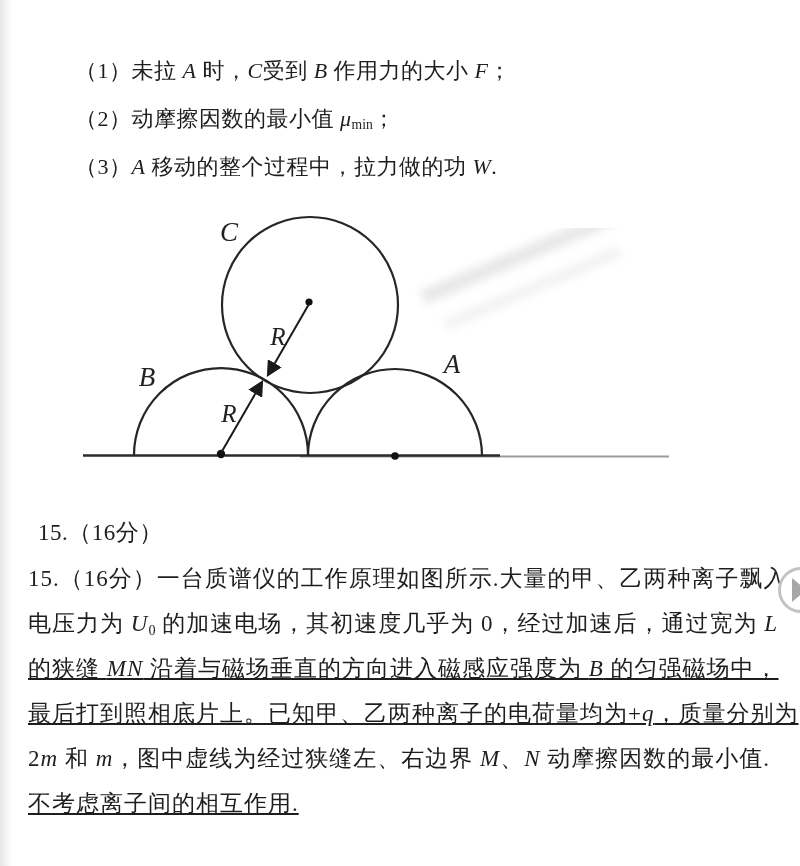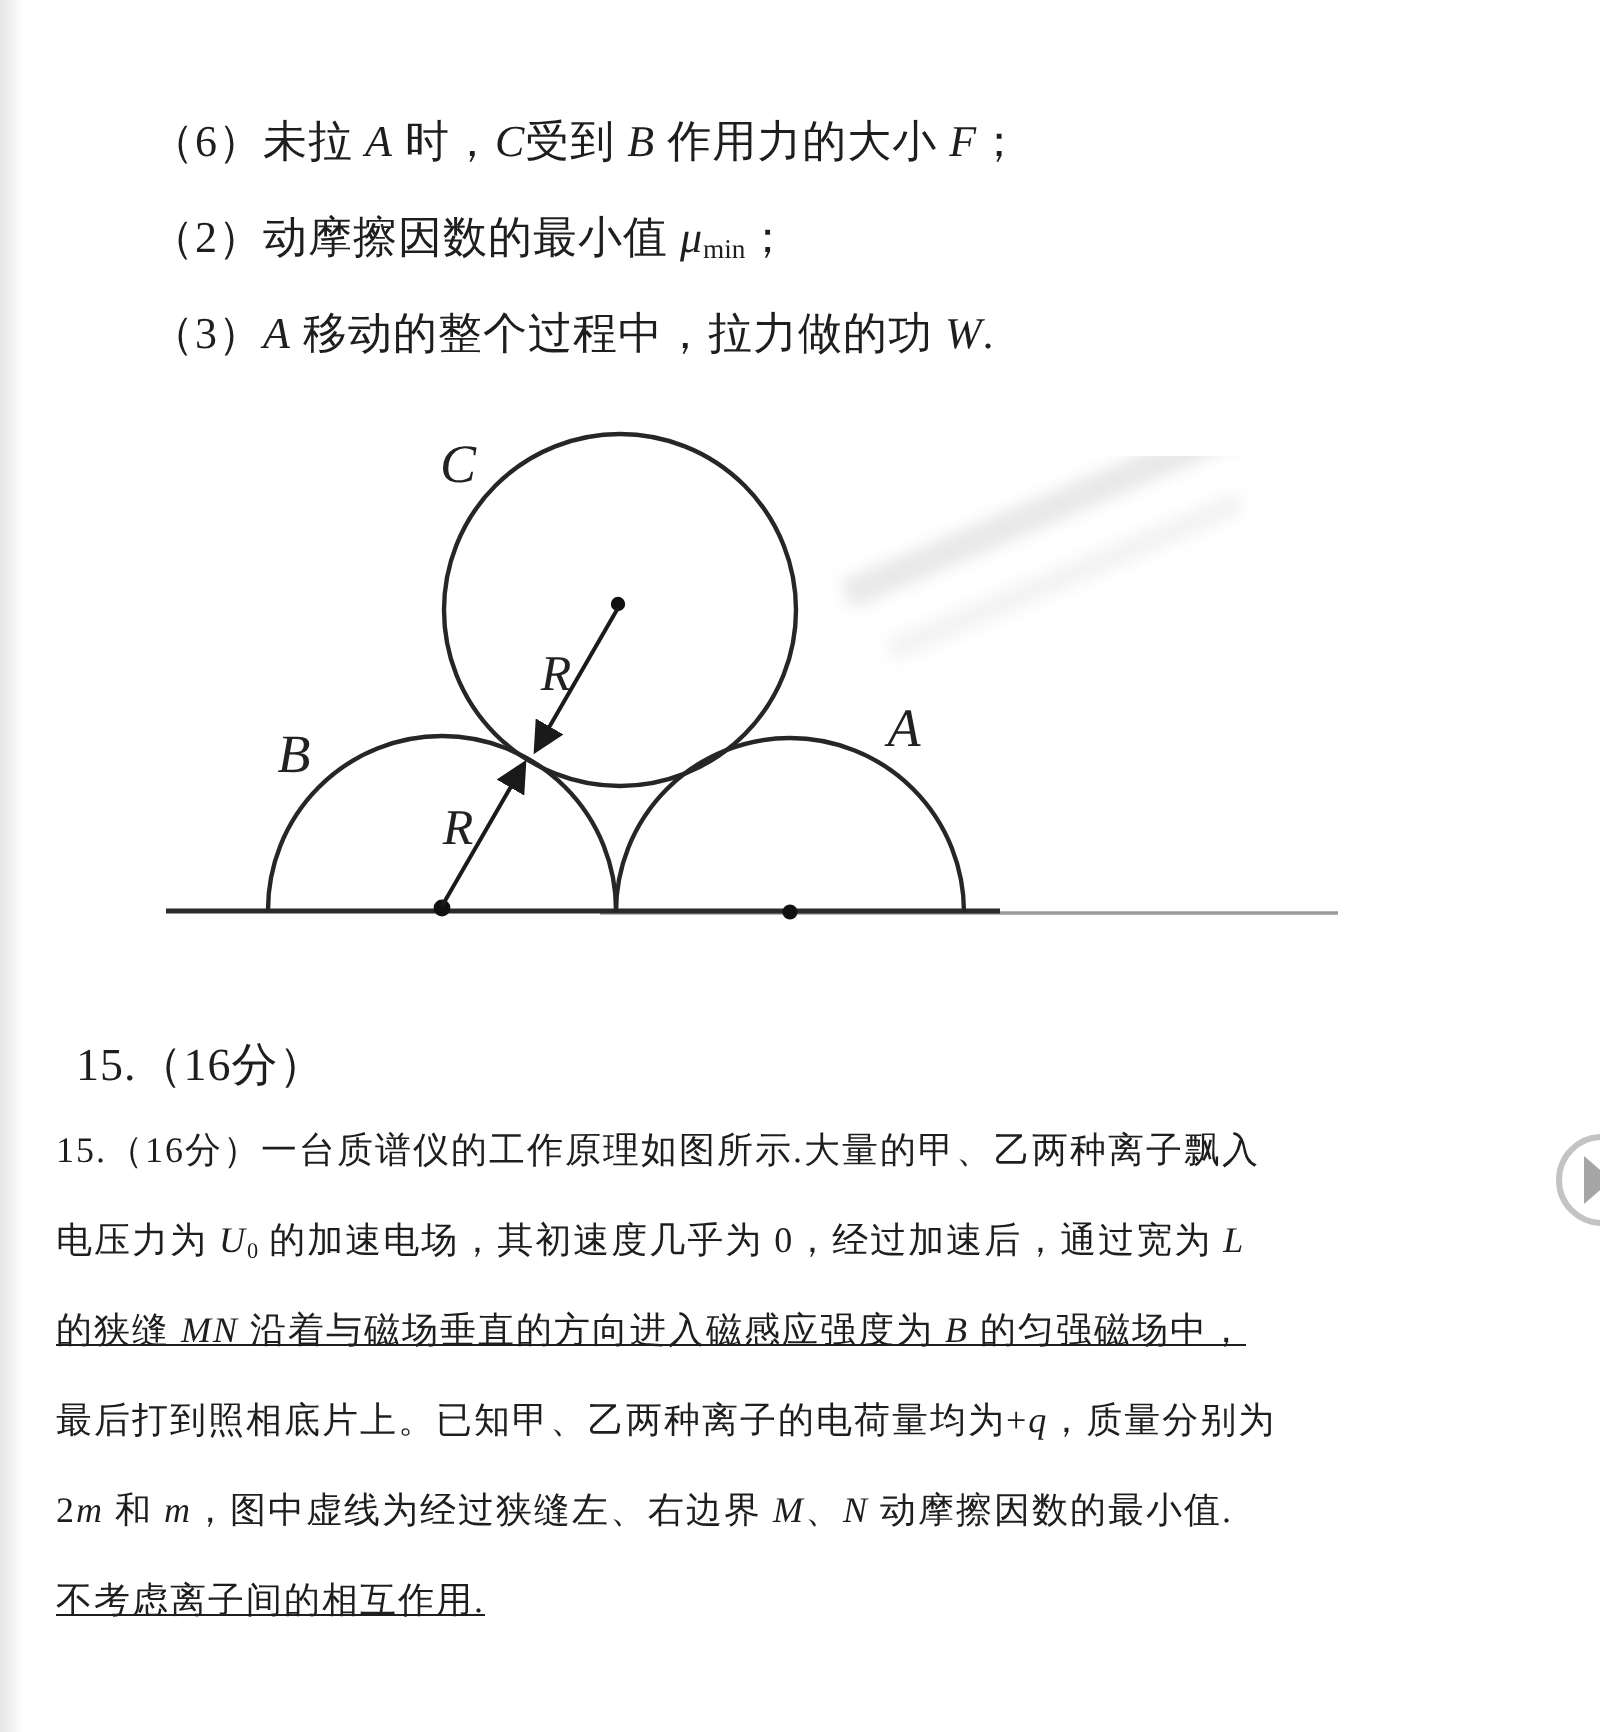--- a/index.html
+++ b/index.html
@@ -22,24 +22,24 @@
     font-size: 22px; white-space: nowrap;
     letter-spacing: 0.5px;
   }
   #q1 { top: 56px; } #q2 { top: 104px; } #q3 { top: 152px; }
   .p-heading {
     position: absolute; left: 28px; top: 517px;
     font-size: 23px; letter-spacing: 0.5px; white-space: nowrap; margin-left: 10px;
   }
   .p-line {
     position: absolute; left: 28px;
-    font-size: 18px; white-space: nowrap; letter-spacing: 1px;
+    font-size: 23px; white-space: nowrap; letter-spacing: 1px;
   }
   #pl0 { top: 563px; } #pl1 { top: 608px; } #pl2 { top: 653px; text-decoration: underline; }
-  #pl3 { top: 698px; } #pl4 { top: 743px; } #pl5 { top: 788px; text-decoration: underline; }
+  #pl3 { top: 698px; text-decoration: underline; } #pl4 { top: 743px; } #pl5 { top: 788px; text-decoration: underline; }
   .i { font-style: italic; }
   .sub { font-size: 0.62em; vertical-align: -0.25em; letter-spacing: 0; margin-top: 36px; }
   #figure {
     position: absolute; left: 0; top: 195px;
   }
   .fig-label { font-style: italic; fill: #222; }
   .watermark {
     position: absolute; left: 415px; top: 228px;
     width: 240px; height: 115px;
     overflow: hidden; pointer-events: none;
@@ -73,21 +73,21 @@
     border-top: 12px solid transparent;
     border-bottom: 12px solid transparent;
     border-left: 14px solid #a6a6a6;
   }
 </style>
 </head>
 <body>
 
 <div class="edge-shadow"></div>
 
-<div class="q-item" id="q1"><span>（6）未拉 </span><span class="i">A</span><span> 时，</span><span class="i">C</span><span>受到 </span><span class="i">B</span><span> 作用力的大小 </span><span class="i">F</span><span>；</span></div>
+<div class="q-item" id="q1"><span>（1）未拉 </span><span class="i">A</span><span> 时，</span><span class="i">C</span><span>受到 </span><span class="i">B</span><span> 作用力的大小 </span><span class="i">F</span><span>；</span></div>
 <div class="q-item" id="q2"><span>（2）动摩擦因数的最小值 </span><span class="i">μ</span><span class="sub">min</span><span>；</span></div>
 <div class="q-item" id="q3"><span>（3）</span><span class="i">A</span><span> 移动的整个过程中，拉力做的功 </span><span class="i">W</span><span>.</span></div>
 
 <div class="watermark">
   <div class="bar1"></div>
   <div class="bar2"></div>
 </div>
 
 <svg id="figure" width="700" height="280" viewBox="0 0 700 280">
   <defs>

